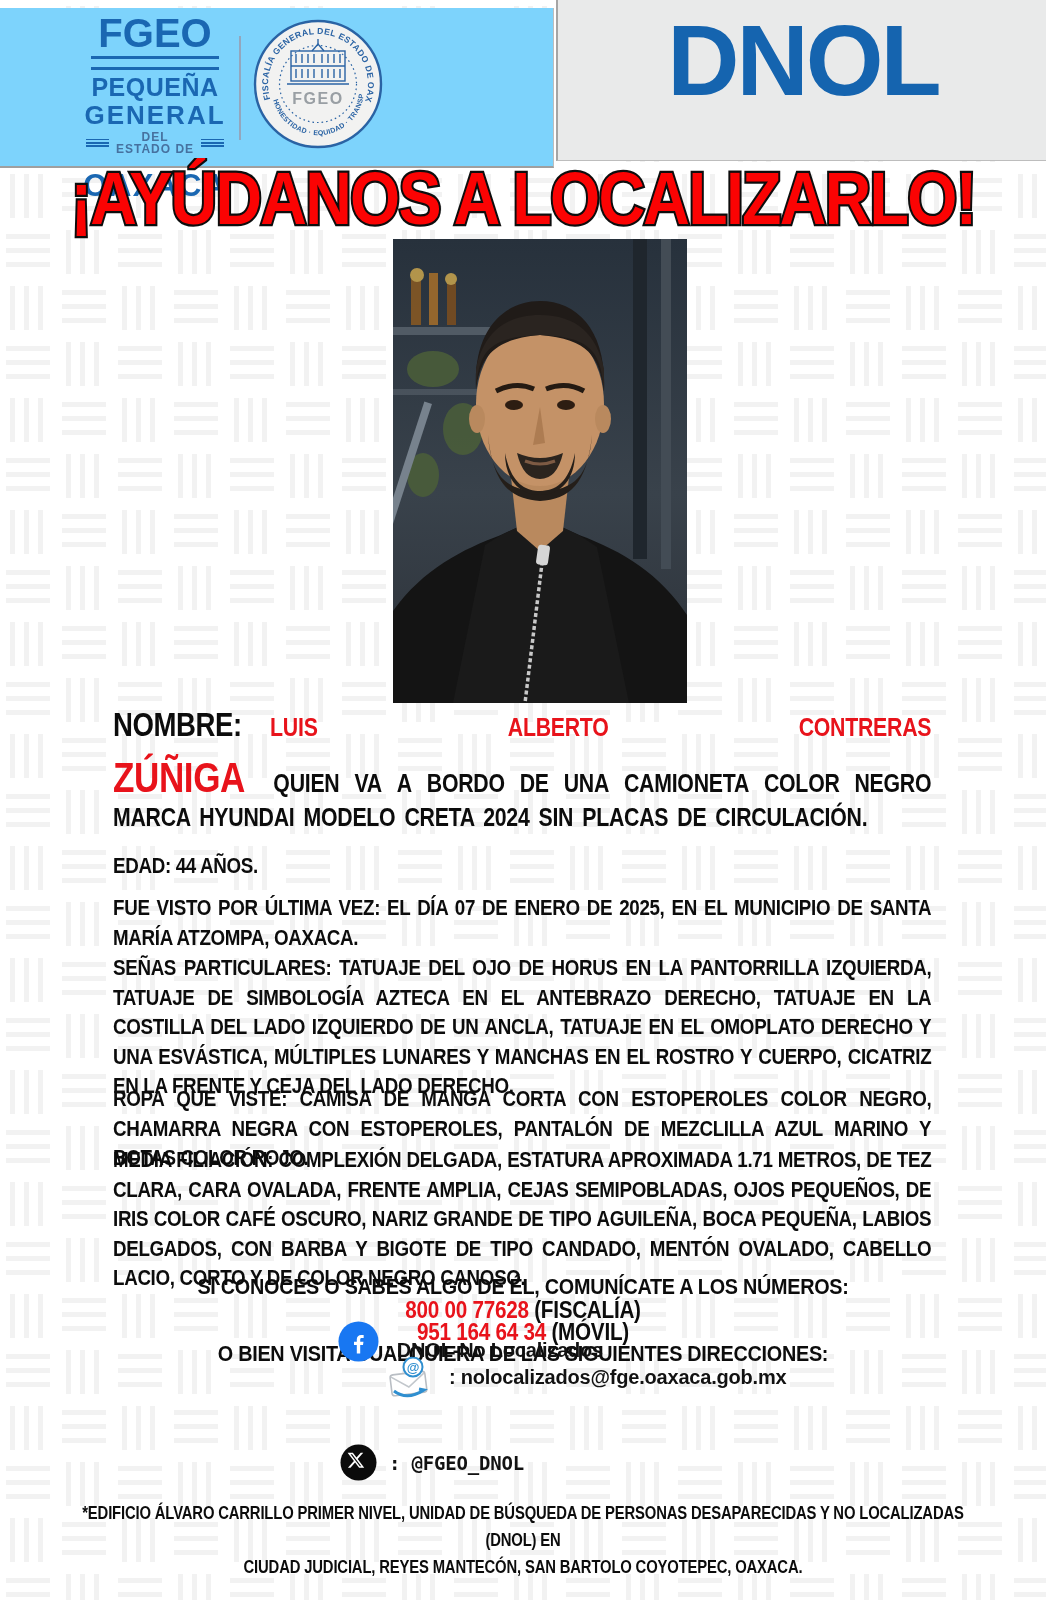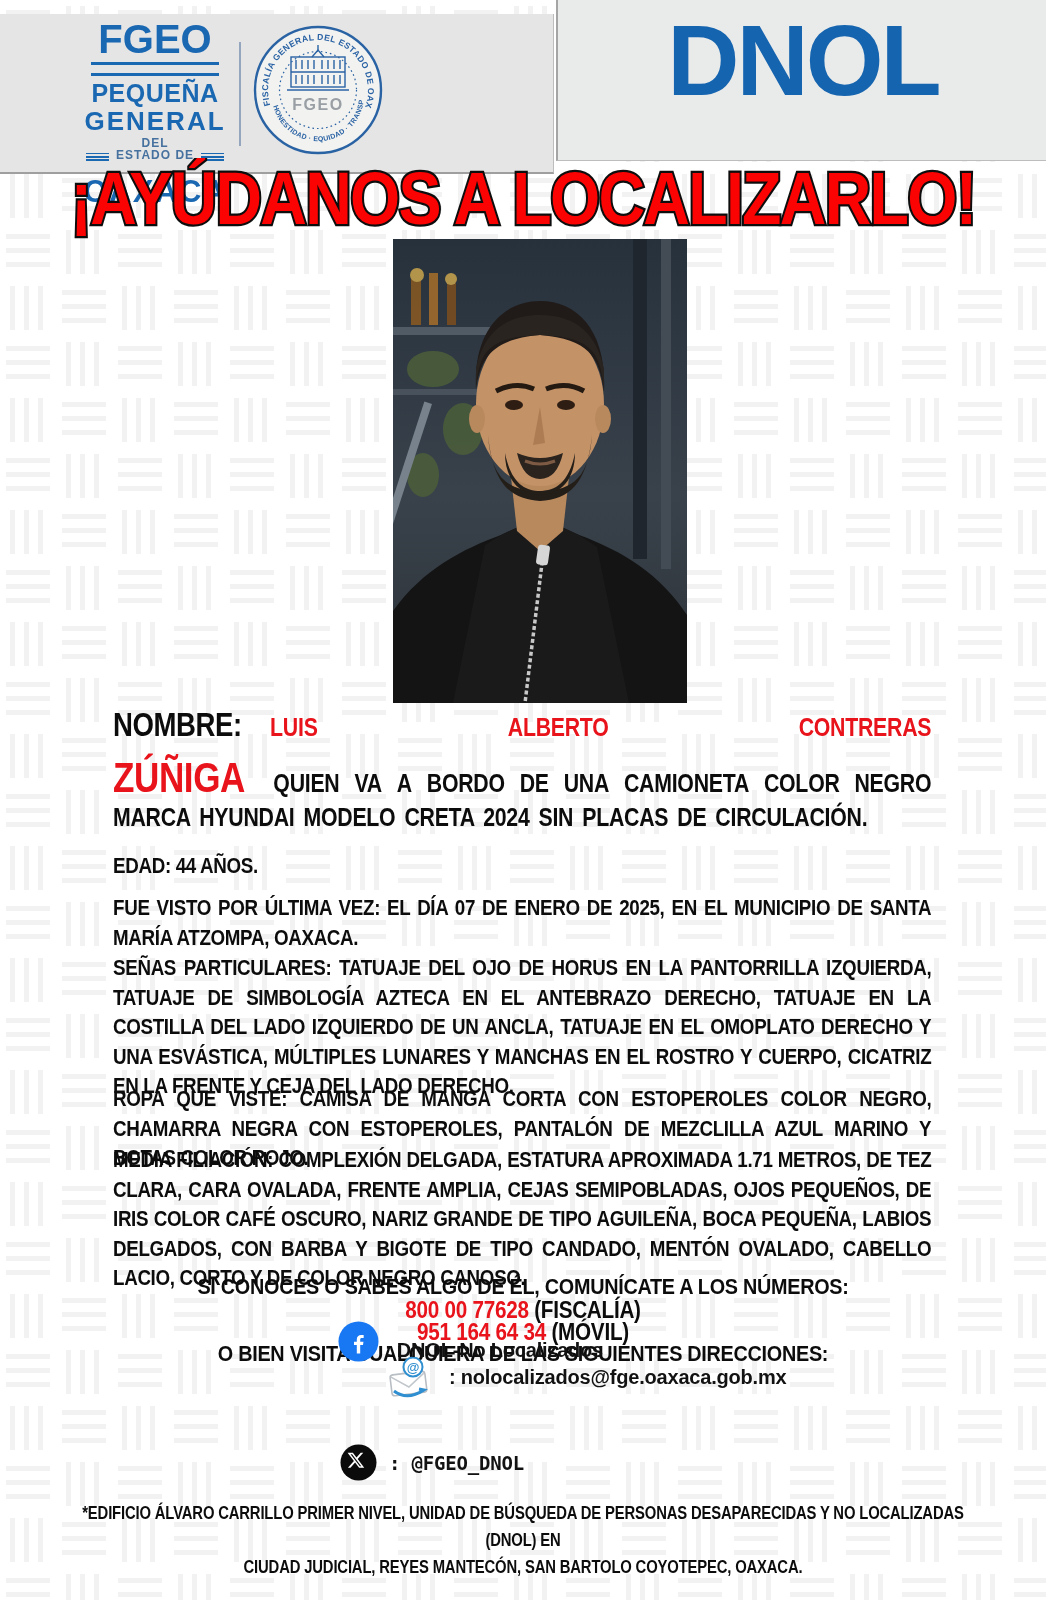--- a/index.html
+++ b/index.html
@@ -4,32 +4,32 @@
 <style>
   html,body{margin:0;padding:0;background:#ffffff;}
   #poster{
     position:relative;width:1046px;height:1600px;overflow:hidden;
     background:#ffffff;font-family:"Liberation Sans",sans-serif;
     -webkit-font-smoothing:antialiased;
   }
   #bg-pattern{position:absolute;left:0;top:0;width:1046px;height:1600px;z-index:0;}
   
   .hdr-left{
-    position:absolute;left:0;top:14px;width:553px;height:158px;z-index:2;
-    background:#e5e5e5;border-bottom:2px solid #9f9f9f;border-right:1px solid #bdbdbd;
+    position:absolute;left:0;top:8px;width:553px;height:158px;z-index:2;
+    background:#7dd3fc;border-bottom:2px solid #9f9f9f;border-right:1px solid #bdbdbd;
   }
   .fgeo-block{
     position:absolute;left:86px;top:5px;width:138px;display:flex;flex-direction:column;
     align-items:center;color:#1a67b2;font-weight:900;line-height:1;text-align:center;
   }
   .fgeo-acronym{font-size:40px;letter-spacing:0px;}
   .fgeo-rule{width:128px;height:8px;border-top:3px solid #1a67b2;border-bottom:3px solid #1a67b2;margin:3px 0 4px 0;}
   .fgeo-w1{font-size:25px;letter-spacing:.5px;margin-top:1px;}
   .fgeo-w2{font-size:26px;letter-spacing:2px;margin-top:2px;}
-  .fgeo-row3{display:flex;align-items:flex-end;gap:5px;margin-top:3px;}
+  .fgeo-row3{display:flex;align-items:center;gap:5px;margin-top:3px;}
   .fgeo-bars{width:30px;height:8px;background:repeating-linear-gradient(0deg,#1a67b2 0 1.7px,rgba(0,0,0,0) 1.7px 3.4px);}
   .fgeo-w3{font-size:12px;letter-spacing:1px;color:#46719f;}
   .fgeo-w4{font-size:31px;letter-spacing:1.5px;margin-top:15px;}
   .hdr-divider{position:absolute;left:239px;top:28px;width:2px;height:104px;background:#93a6bd;}
   .hdr-right{
     position:absolute;left:556px;top:0;width:490px;height:160px;z-index:2;
     background:#e9eaea;border-left:2px solid #a5a5a5;border-bottom:1px solid #bdbdbd;
     display:flex;flex-direction:column;align-items:center;justify-content:flex-start;
   }
   .dnol-acronym{

